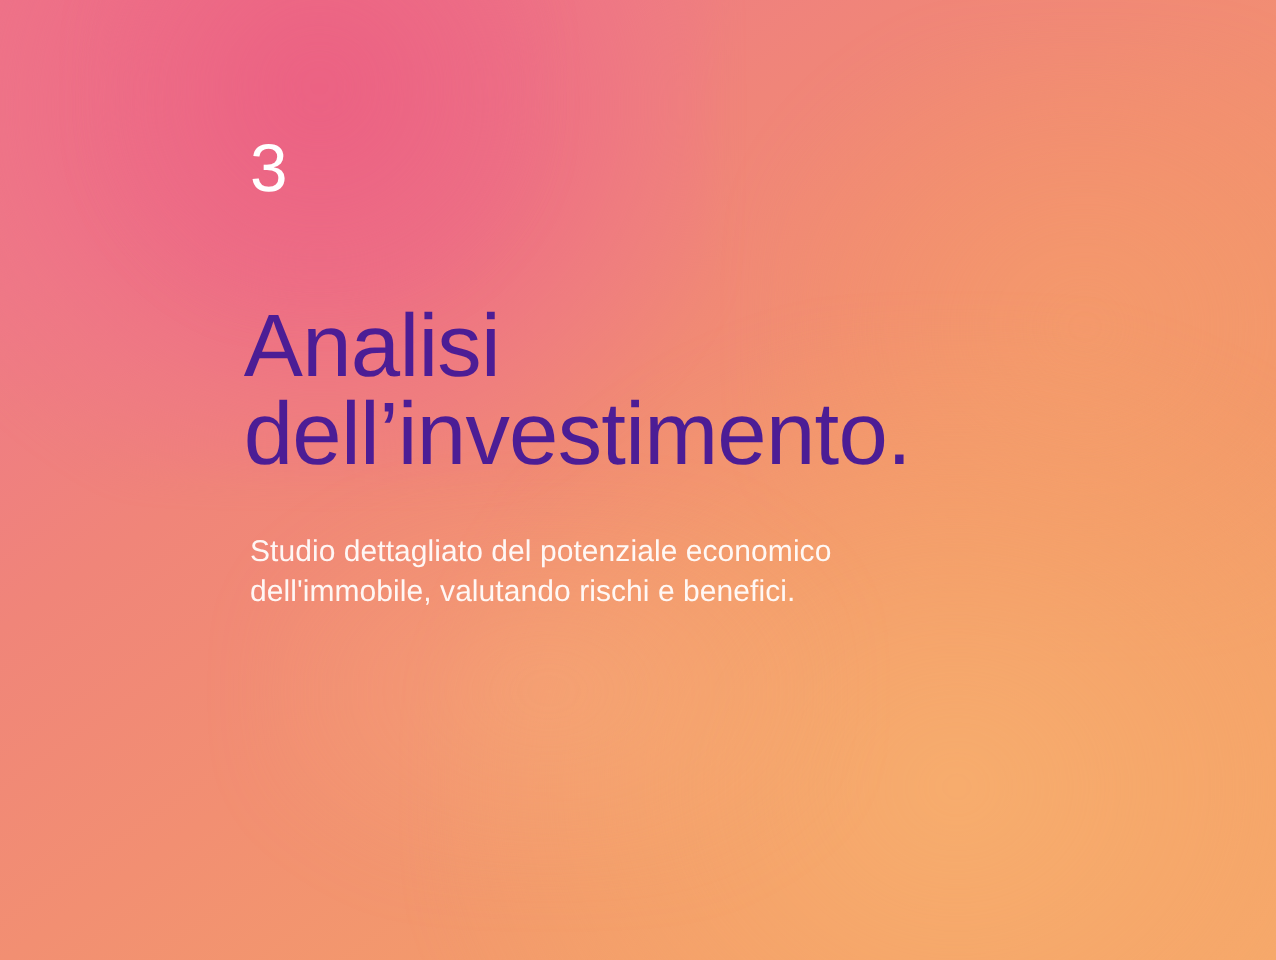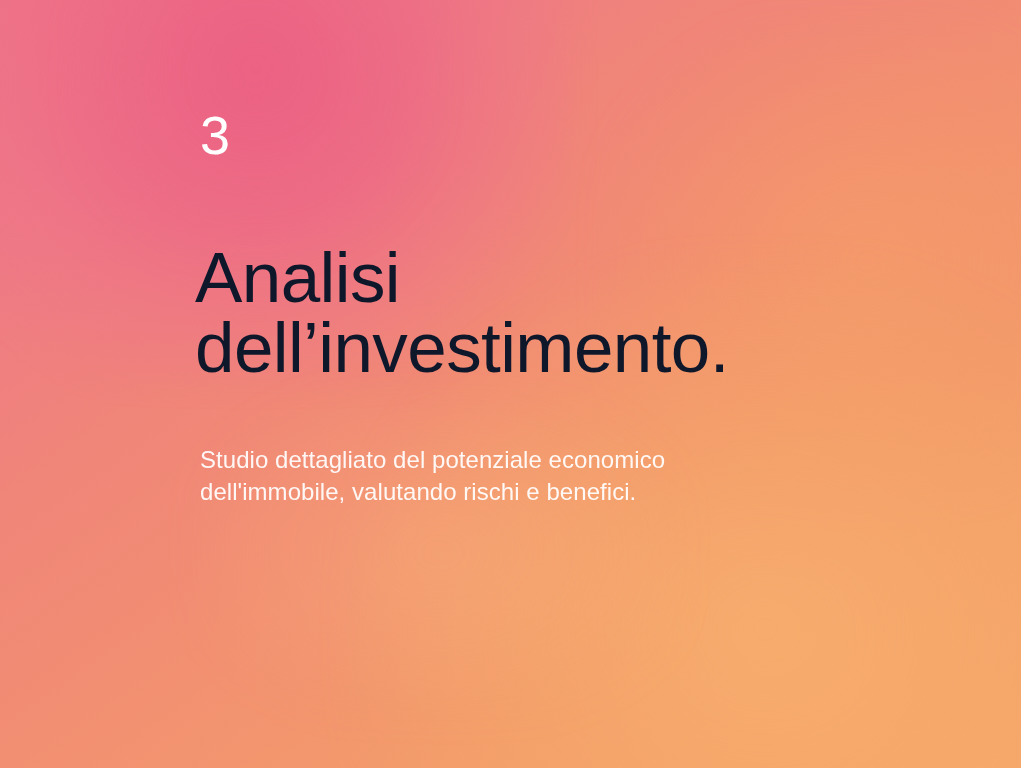--- a/index.html
+++ b/index.html
@@ -128,28 +128,28 @@
   }
 
   .slide-title {
     position: absolute;
     top: 243px;
     left: -5px;
     margin: 0;
     font-size: 71px;
     line-height: 70px;
     font-weight: 400;
-    color: #0f172a;
+    color: #4c1d95;
     letter-spacing: -0.6px;
     white-space: pre-line;
   }
 
   .slide-subtitle {
     position: absolute;
-    top: 444px;
+    top: 426px;
     left: 0;
     margin: 0;
     font-size: 24px;
     line-height: 32px;
     font-weight: 400;
     color: rgba(255, 255, 255, 0.93);
     letter-spacing: 0.05px;
     white-space: pre-line;
   }
 </style>

